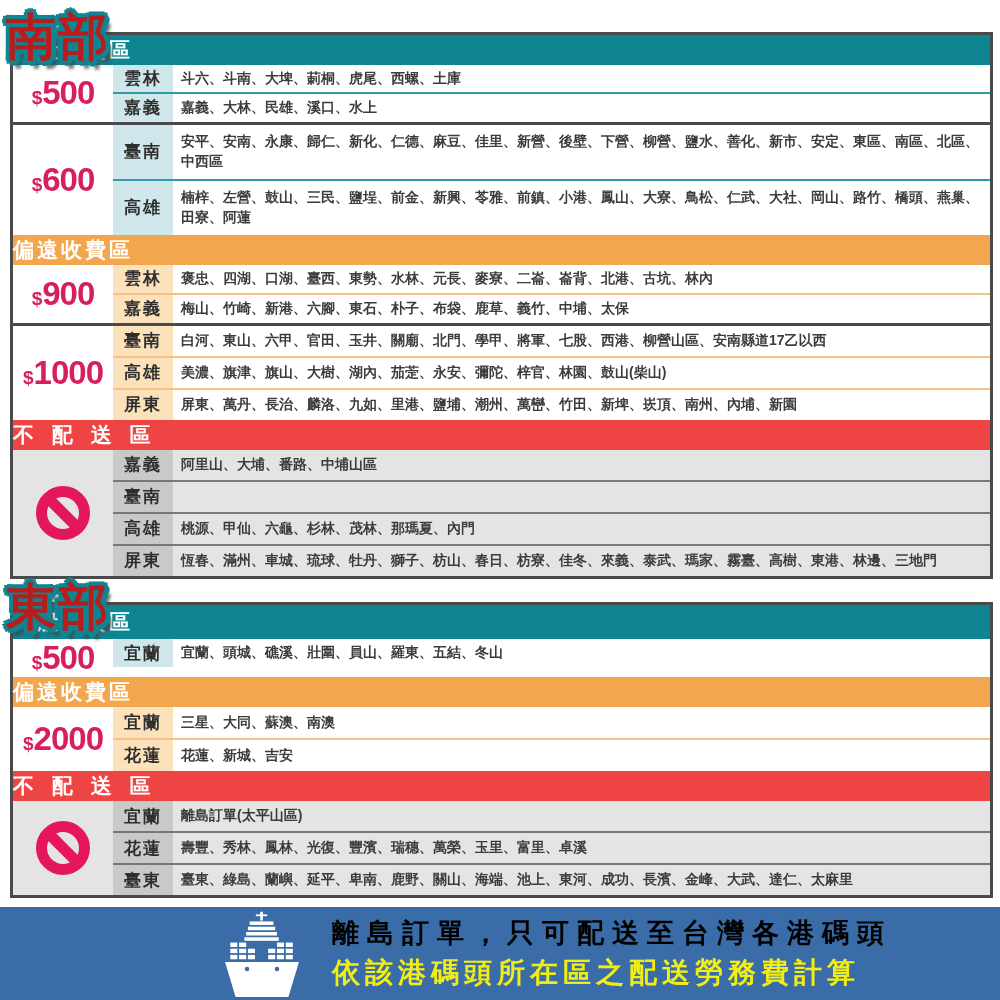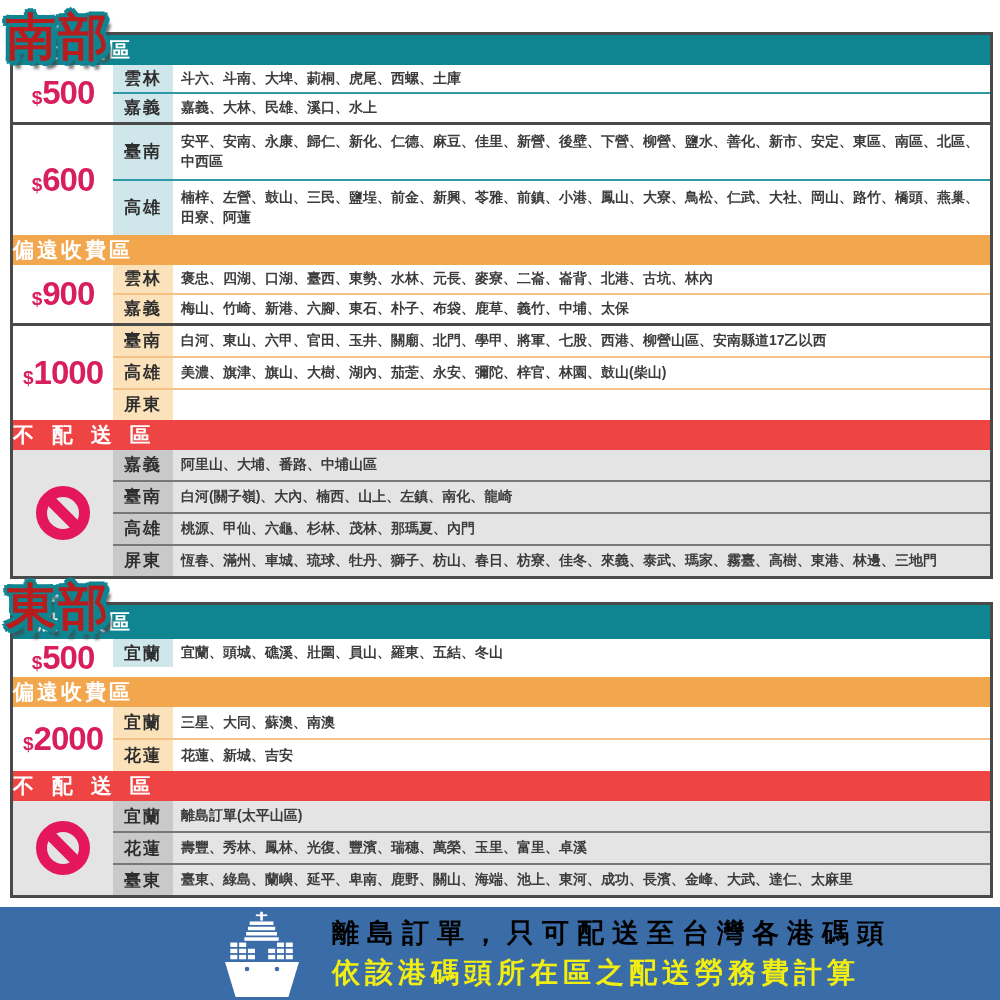--- a/index.html
+++ b/index.html
@@ -149,38 +149,38 @@
       <div class="row">
         <div class="label">臺南</div>
         <div class="cities">白河、東山、六甲、官田、玉井、關廟、北門、學甲、將軍、七股、西港、柳營山區、安南縣道17乙以西</div>
       </div>
       <div class="row">
         <div class="label">高雄</div>
         <div class="cities">美濃、旗津、旗山、大樹、湖內、茄萣、永安、彌陀、梓官、林園、鼓山(柴山)</div>
       </div>
       <div class="row">
         <div class="label">屏東</div>
+        <div class="cities">屏東、萬丹、長治、麟洛、九如、里港、鹽埔、潮州、萬巒、竹田、新埤、崁頂、南州、內埔、新園</div>
       </div>
     </div>
   </div>
 
   <div class="zone-header gray-h">不 配 送 區</div>
 
   <div class="group gray-zone h30">
     <div class="price-col">
       <div class="no-entry"></div>
     </div>
     <div class="rows">
       <div class="row">
         <div class="label">嘉義</div>
         <div class="cities">阿里山、大埔、番路、中埔山區</div>
       </div>
       <div class="row">
         <div class="label">臺南</div>
-        <div class="cities">白河(關子嶺)、大內、楠西、山上、左鎮、南化、龍崎</div>
       </div>
       <div class="row">
         <div class="label">高雄</div>
         <div class="cities">桃源、甲仙、六龜、杉林、茂林、那瑪夏、內門</div>
       </div>
       <div class="row">
         <div class="label">屏東</div>
         <div class="cities">恆春、滿州、車城、琉球、牡丹、獅子、枋山、春日、枋寮、佳冬、來義、泰武、瑪家、霧臺、高樹、東港、林邊、三地門</div>
       </div>
     </div>

